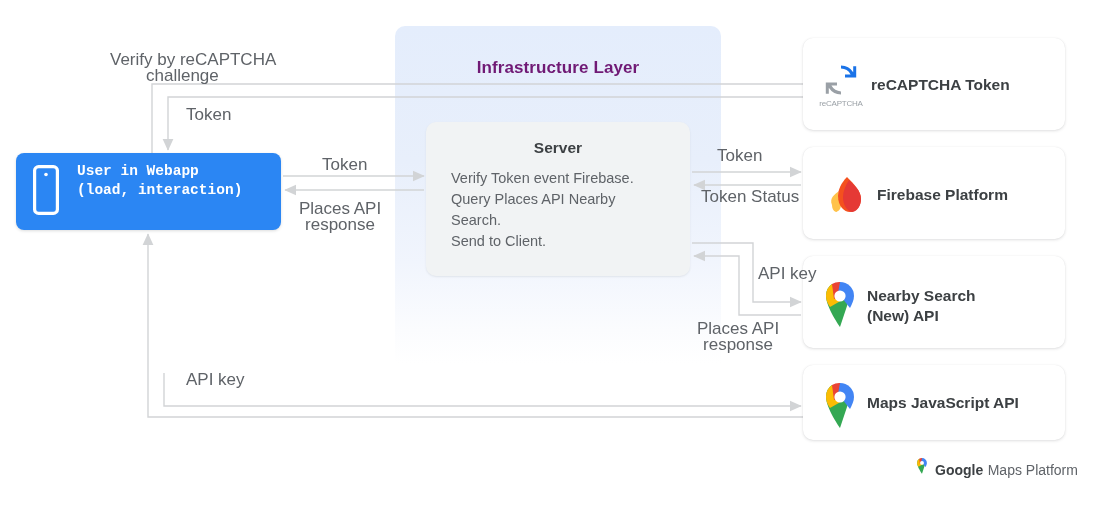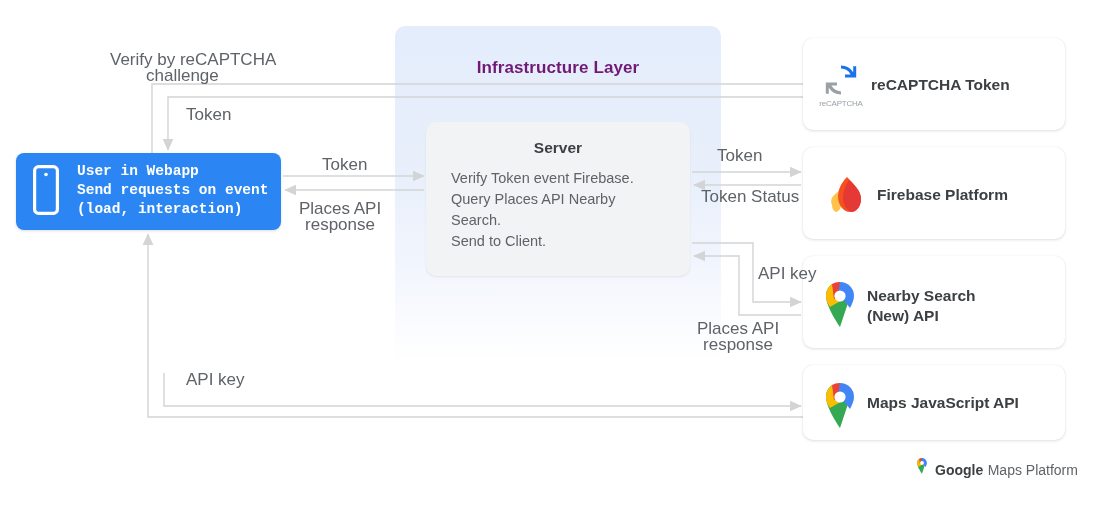--- a/index.html
+++ b/index.html
@@ -115,21 +115,20 @@
     <path class="ln" marker-end="url(#ah)" d="M803,417 L148,417 L148,234"></path>
   </svg>
 
   <div class="abs" id="user-box"></div>
   <svg class="abs" id="phone-icon" viewBox="0 0 26 50">
     <rect x="1.6" y="1.6" width="22.8" height="46.8" rx="4" ry="4" fill="none" stroke="#ffffff" stroke-width="3.2"></rect>
     <circle cx="13" cy="9.5" r="1.8" fill="#ffffff"></circle>
   </svg>
   <div class="abs" id="user-text">
     <div>User in Webapp</div>
-    <div>Send requests on event</div>
     <div>(load, interaction)</div>
   </div>
 
   <div class="abs" id="server-card"></div>
   <div class="abs" id="server-title">Server</div>
   <div class="abs" id="server-body">
     <div>Verify Token event Firebase.</div>
     <div>Query Places API Nearby</div>
     <div>Search.</div>
     <div>Send to Client.</div>

